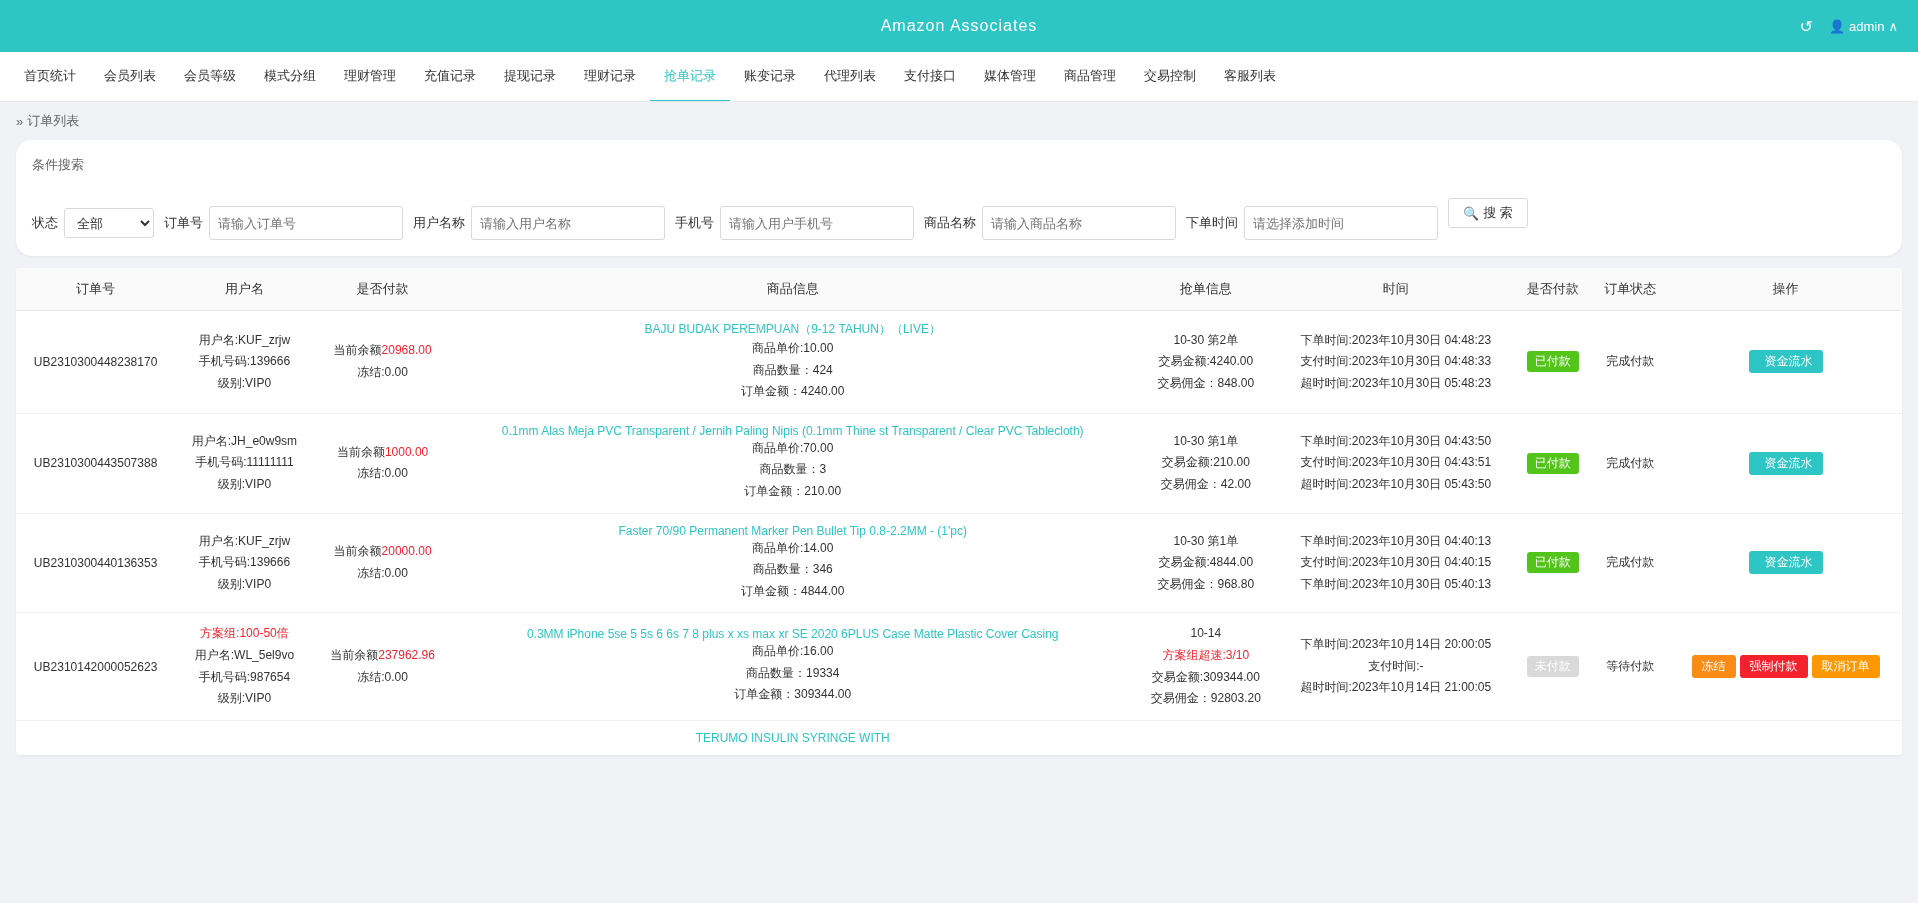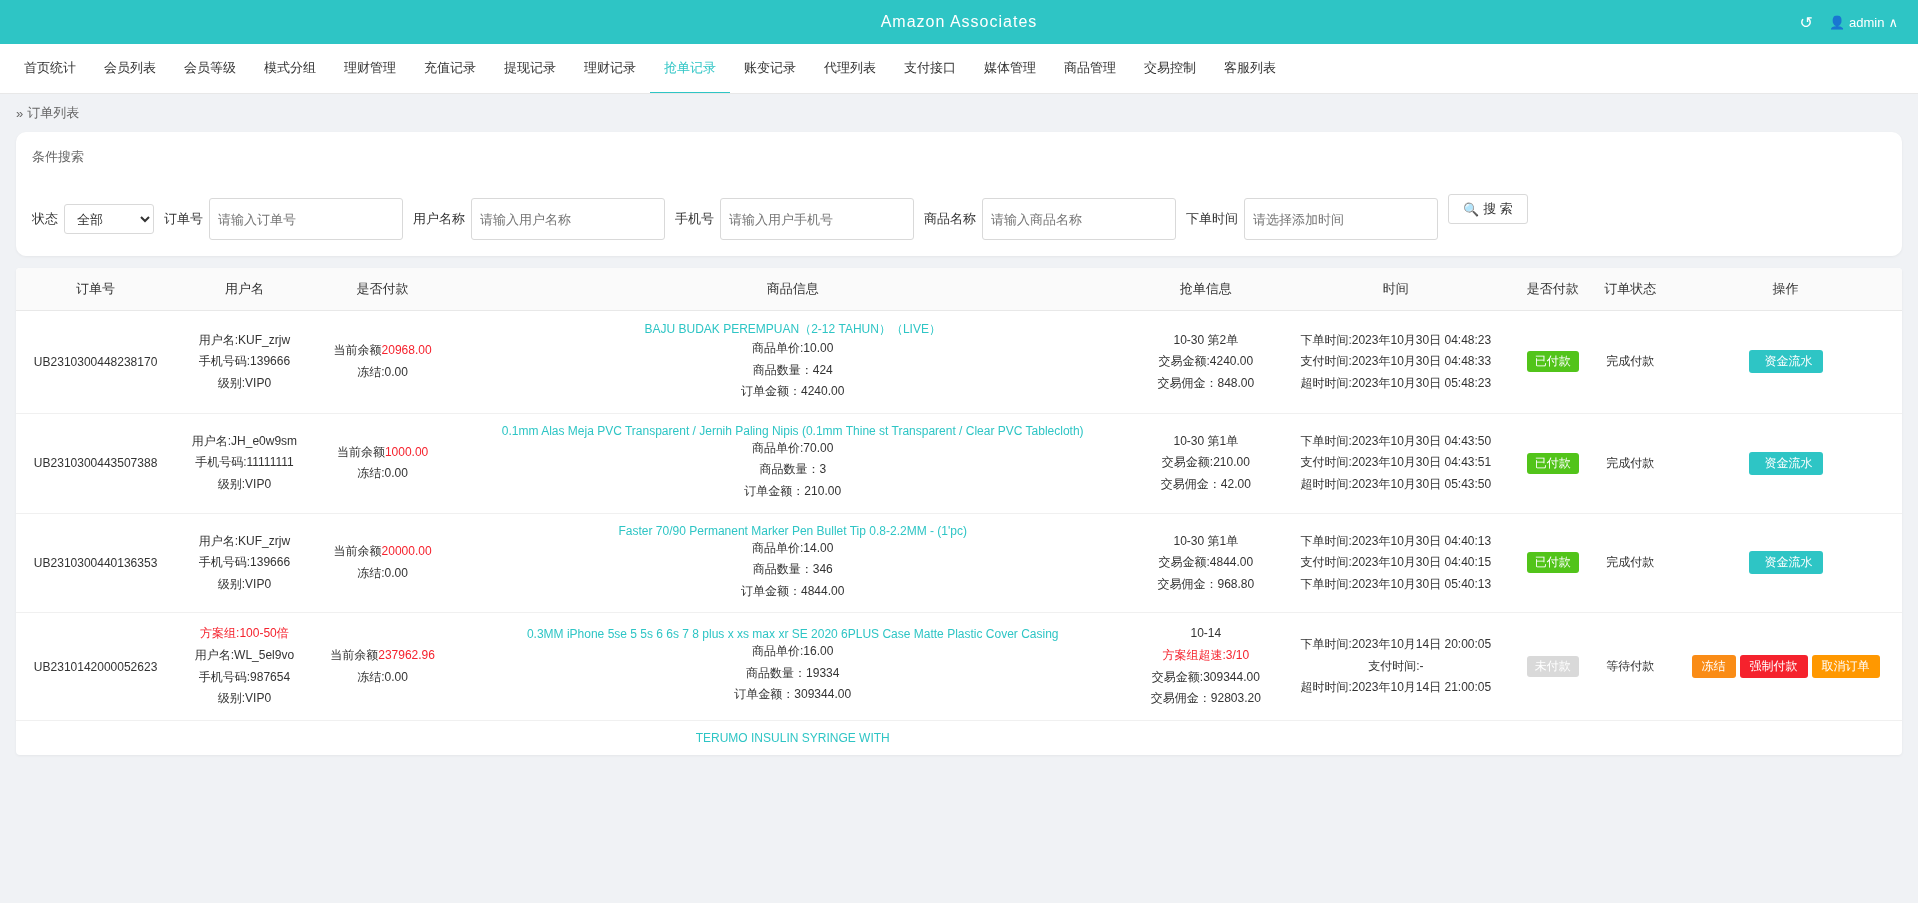--- a/index.html
+++ b/index.html
@@ -1,43 +1,43 @@
 <!DOCTYPE html>
 <html><head>
   <meta charset="utf-8">
   <style>
     * { box-sizing: border-box; margin: 0; padding: 0; }
     body { font-family: "Microsoft YaHei", Arial, sans-serif; font-size: 13px; background: #f0f2f5; color: #333; }
 
     
-    .header { background: #2ec5c5; display: flex; align-items: center; justify-content: center; height: 44px; position: relative; }
+    .header { background: #2ec5c5; display: flex; align-items: center; justify-content: center; height: 52px; position: relative; }
     .header-title { color: white; font-size: 16px; font-weight: 500; letter-spacing: 1px; }
     .header-right { position: absolute; right: 20px; display: flex; align-items: center; gap: 16px; color: white; font-size: 13px; }
     .header-refresh { cursor: pointer; color: white; font-size: 16px; }
     .header-admin { display: flex; align-items: center; gap: 4px; color: white; }
 
     
     .nav { background: white; display: flex; align-items: center; height: 50px; padding: 12px 10px; border-bottom: 1px solid #e8e8e8; overflow-x: auto; }
     .nav-item { padding: 0 14px; height: 50px; display: flex; align-items: center; cursor: pointer; color: #333; font-size: 13px; white-space: nowrap; border-bottom: 2px solid transparent; }
     .nav-item.active { color: #2ec5c5; border-bottom: 2px solid #2ec5c5; }
 
     
     .breadcrumb { padding: 10px 16px; font-size: 13px; color: #666; display: flex; align-items: center; gap: 4px; }
 
     
     .main { padding: 0 16px 16px; }
 
     
-    .search-card { background: white; padding: 16px; margin-bottom: 12px; border-radius: 10px; box-shadow: 0 1px 3px rgba(0,0,0,0.05); }
+    .search-card { background: white; padding: 16px; margin-bottom: 12px; border-radius: 16px; box-shadow: 0 1px 3px rgba(0,0,0,0.05); }
     .search-title { font-size: 13px; color: #666; margin-bottom: 12px; }
     .search-row { display: flex; align-items: center; gap: 10px; flex-wrap: wrap; }
     .search-field { display: flex; align-items: center; gap: 6px; margin-top: 20px; }
     .search-label { font-size: 13px; color: #333; white-space: nowrap; }
     .search-select { height: 30px; border: 1px solid #d9d9d9; border-radius: 3px; padding: 0 8px; font-size: 13px; color: #333; background: white; min-width: 80px; }
-    .search-input { height: 42px; border: 1px solid #d9d9d9; border-radius: 3px; padding: 0 8px; font-size: 13px; color: #333; min-width: 140px; }
+    .search-input { height: 34px; border: 1px solid #d9d9d9; border-radius: 3px; padding: 0 8px; font-size: 13px; color: #333; min-width: 140px; }
     .search-btn { height: 30px; background: white; border: 1px solid #d9d9d9; border-radius: 3px; padding: 0 14px; font-size: 13px; cursor: pointer; display: flex; align-items: center; gap: 4px; color: #333; }
 
     
     .table-card { background: white; border-radius: 4px; box-shadow: 0 1px 3px rgba(0,0,0,0.05); overflow: hidden; }
     table { width: 100%; border-collapse: collapse; }
     thead tr { background: #fafafa; }
     th { padding: 12px 8px; font-weight: 500; font-size: 13px; color: #333; border-bottom: 1px solid #e8e8e8; text-align: center; }
     td { padding: 10px 8px; font-size: 12px; color: #333; border-bottom: 1px solid #f0f0f0; text-align: center; vertical-align: middle; }
     tr:last-child td { border-bottom: none; }
     .text-red { color: #f5222d; }
@@ -167,21 +167,21 @@
               <div>级别:VIP0</div>
             </div>
           </td>
           <td>
             <div class="cell-multiline">
               <div>当前余额<span class="text-red">20968.00</span></div>
               <div>冻结:0.00</div>
             </div>
           </td>
           <td>
-            <span class="product-name-link">BAJU BUDAK PEREMPUAN（2-12 TAHUN）（LIVE）</span>
+            <span class="product-name-link">BAJU BUDAK PEREMPUAN（9-12 TAHUN）（LIVE）</span>
             <div class="cell-multiline">
               <div>商品单价:10.00</div>
               <div>商品数量：424</div>
               <div>订单金额：4240.00</div>
             </div>
           </td>
           <td>
             <div class="cell-multiline">
               <div>10-30 第2单</div>
               <div>交易金额:4240.00</div>

